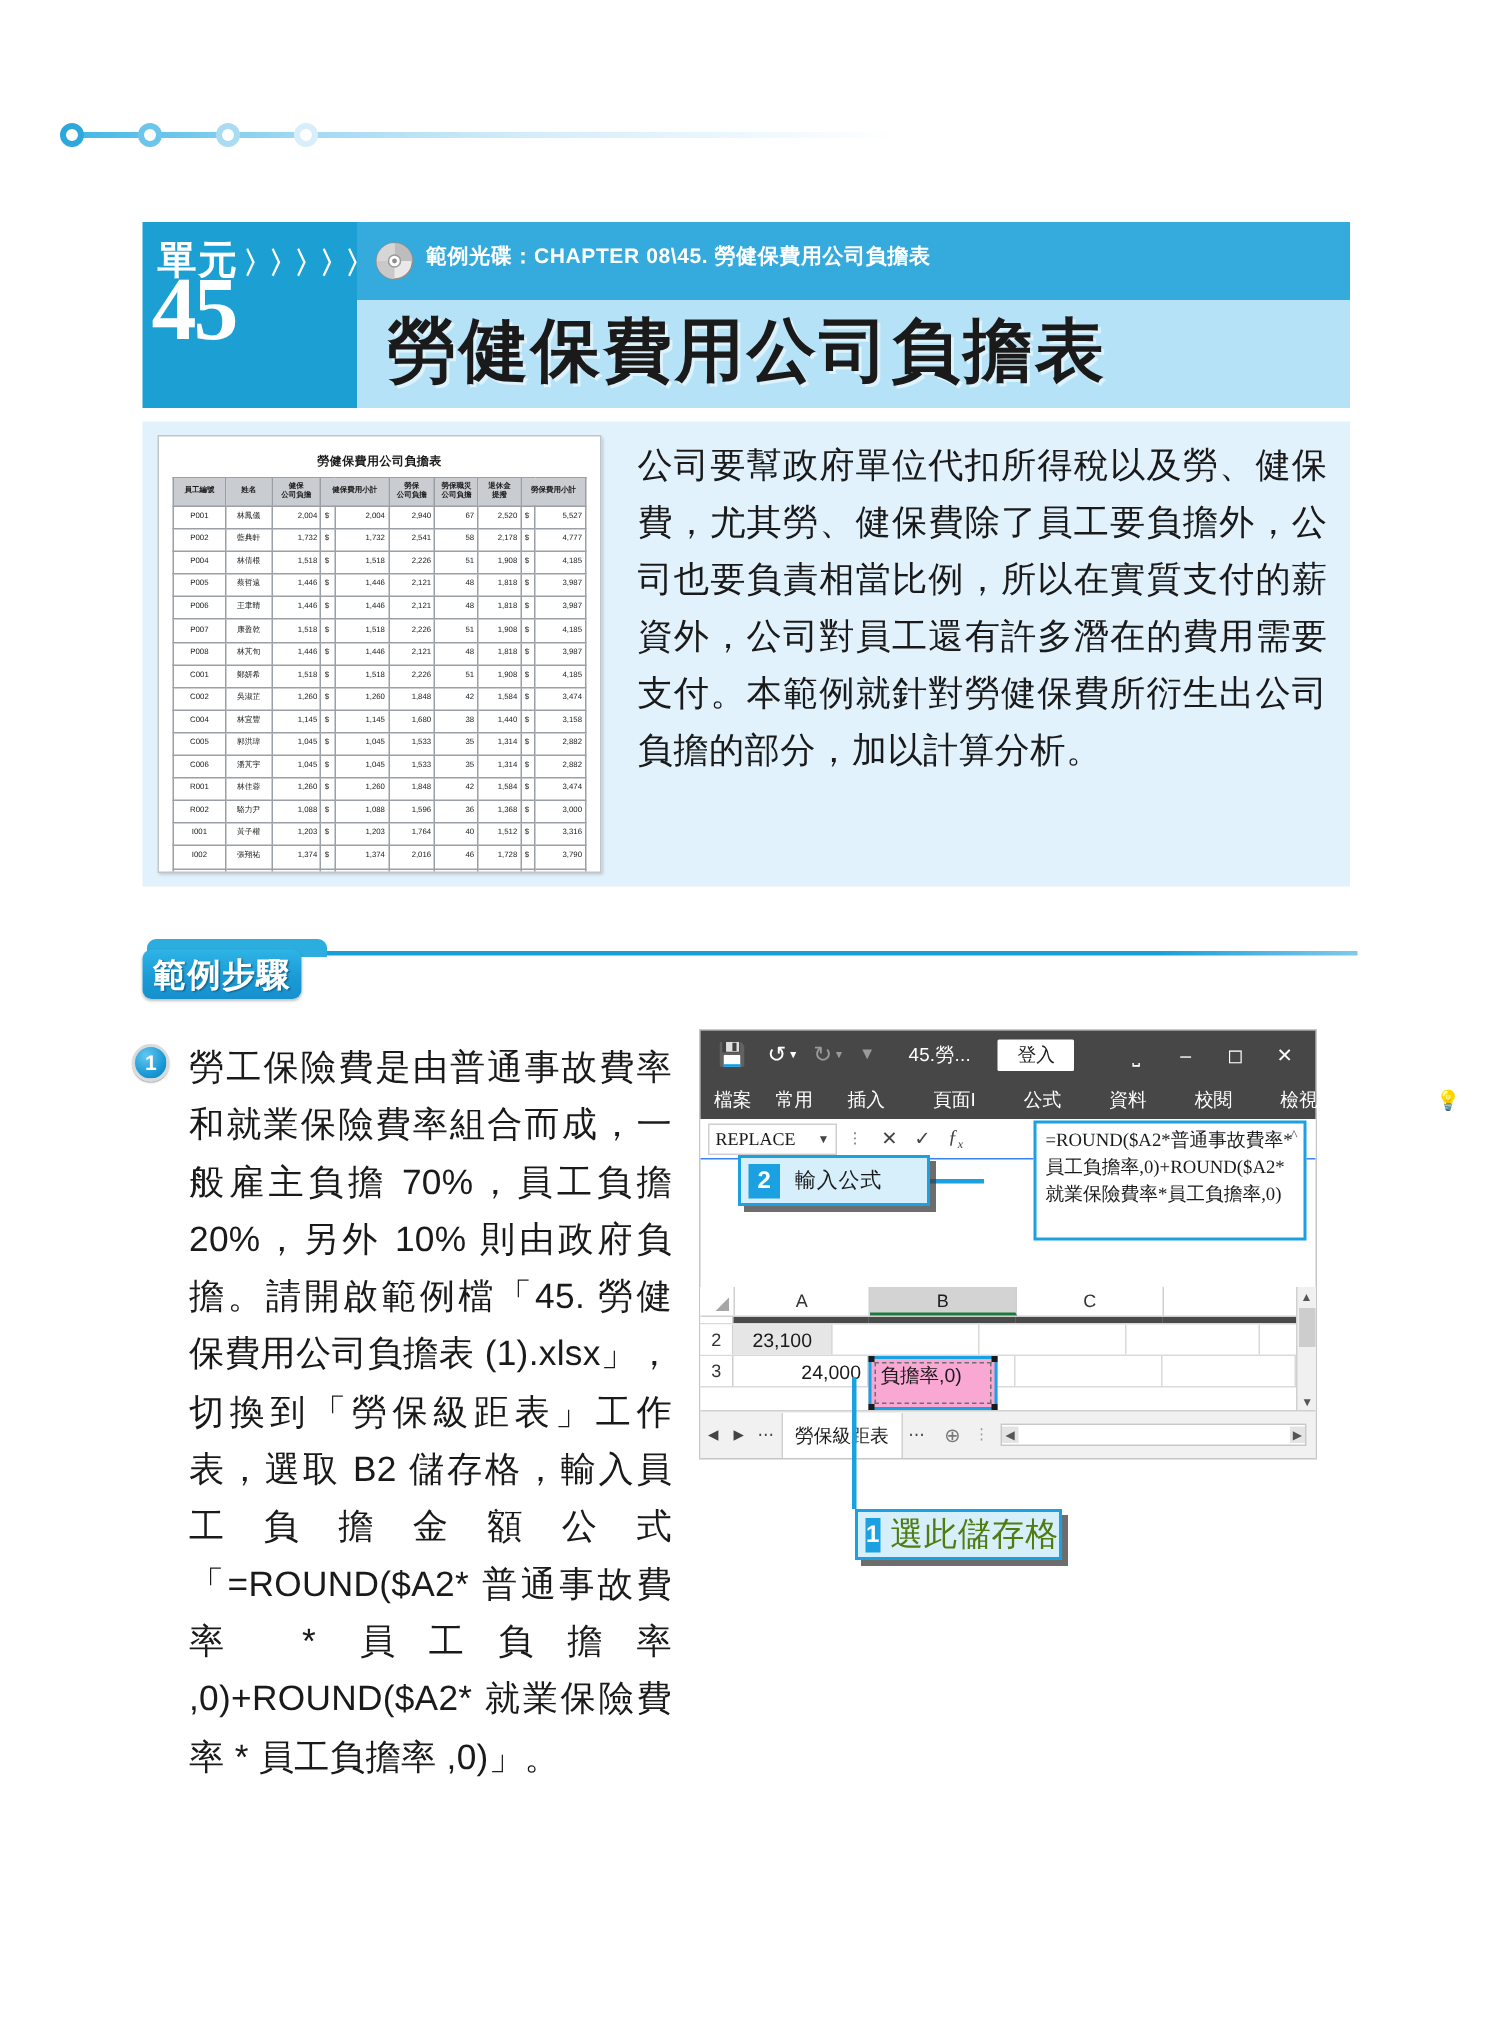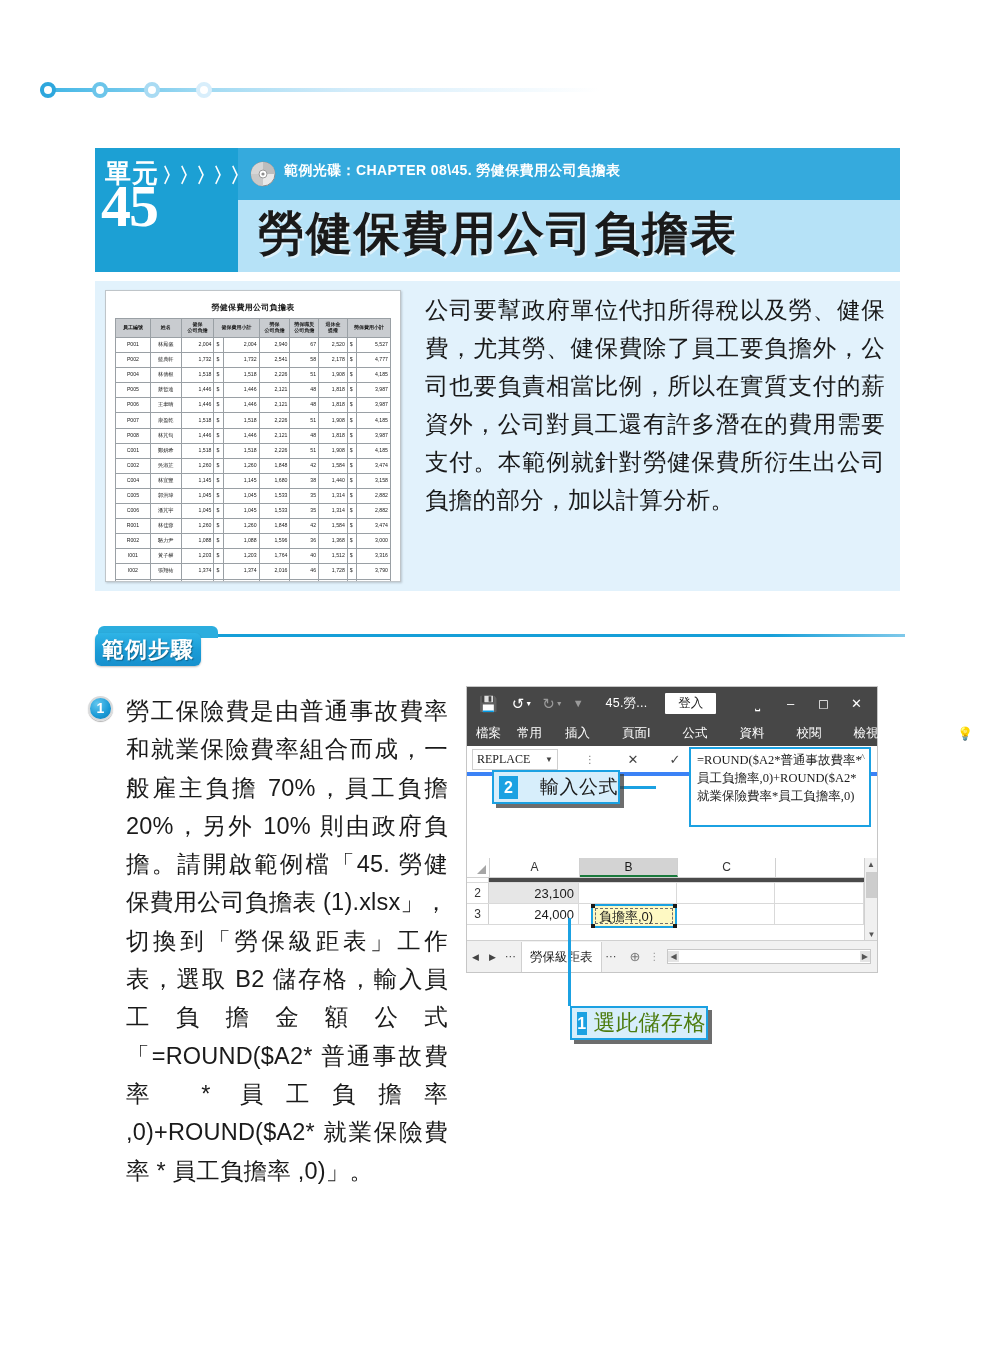--- a/index.html
+++ b/index.html
@@ -199,22 +199,22 @@
   }
   #xl-ribbon .tab{padding:0 16px;white-space:nowrap;}
   #xl-ribbon .sep{width:1px;height:14px;background:#7d7d7d;}
   #xl-ribbon .tab.first{padding-left:9px;padding-right:9px;}
   #xl-ribbon .tellme{margin-left:4px;white-space:nowrap;}
   #xl-ribbon .bulb{margin-left:6px;font-size:13px;}
   #xl-ribbon .more{margin-left:auto;padding-right:5px;font-size:10px;}
   
   #xl-fbar{
     position:absolute;left:0;top:59px;width:410px;height:26px;
-    background:#ffffff;border-bottom:4px solid #3b82f6;
-    display:flex;align-items:center;gap:20px;
+    background:#ffffff;border-bottom:1px solid #3b82f6;
+    display:flex;align-items:center;
   }
   #xl-namebox{
     width:86px;height:21px;margin-left:5px;border:1px solid #cfcfcf;
     display:flex;align-items:center;justify-content:space-between;
     box-sizing:border-box;padding:0 4px;background:#fff;
   }
   #xl-namebox .nm{font-size:12px;color:#1a1a1a;font-family:"Liberation Serif",serif;}
   #xl-namebox .cv{font-size:8px;color:#444;}
   #xl-fbar .grip{margin:0 7px;color:#777;font-size:10px;letter-spacing:0;}
   #xl-fbar .fbtn{width:22px;text-align:center;font-size:13px;color:#444;}
@@ -234,21 +234,21 @@
     position:absolute;left:492px;top:770px;width:128px;height:34px;
     background:#d7eefb;border:2px solid #1ba1e2;box-sizing:border-box;
     box-shadow:4px 4px 0 rgba(60,60,60,.75);
     display:flex;align-items:center;z-index:9;
   }
   #callout2 .num{
     background:#1ba1e2;color:#ffffff;font-size:16px;font-weight:700;
     width:21px;height:23px;line-height:23px;text-align:center;margin-left:5px;
   }
   #callout2 .txt{
-    margin-left:22px;font-size:19px;color:#1a1a1a;letter-spacing:.5px;
+    margin-left:10px;font-size:14px;color:#1a1a1a;letter-spacing:.5px;
     white-space:nowrap;
   }
   #callout2-line{
     position:absolute;left:620px;top:786px;width:36px;height:3px;
     background:#1ba1e2;z-index:8;
   }
   
   #xl-grid{
     position:absolute;left:0;top:171px;width:410px;height:83px;background:#ffffff;
   }
@@ -282,24 +282,23 @@
   }
   .xl-row.hdrrow{height:25px;}
   .xl-row.hdrrow .rh{line-height:25px;}
   .xl-row.hdrrow .cell{
     background:#4a4a4a;color:#ffffff;font-weight:700;line-height:25px;
     text-align:center;font-size:13px;border-right:1px solid #4a4a4a;
   }
   .xl-row .cell.num{text-align:right;}
   .xl-row .cell.a2{background:#e6e6e6;}
   #xl-b2box{
-    position:absolute;left:112px;top:46px;width:86px;height:24px;
-    border:2px solid #1ba1e2;box-sizing:border-box;background:#fef9c3;
+    position:absolute;left:112px;top:46px;width:86px;height:36px;
+    border:2px solid #1ba1e2;box-sizing:border-box;background:#f9a8d4;
     z-index:5;
-    margin-left:12px;
   }
   #xl-b2box .inner{
     position:absolute;left:2px;top:2px;right:2px;bottom:2px;
     border:1px dashed #6e6e6e;box-sizing:border-box;
     font-size:13px;line-height:16px;padding-left:3px;color:#1a1a1a;
   }
   .hnd{position:absolute;width:4px;height:4px;background:#1a1a1a;}
   #xl-vscroll{
     position:absolute;right:0;top:171px;width:13px;height:83px;
     background:#f0f0f0;border-left:1px solid #d0d0d0;box-sizing:border-box;
@@ -706,21 +705,21 @@
     <div class="xl-row hdrrow">
       <div class="rh">1</div>
       <div class="cell" style="width:90px;">勞保費級距</div>
       <div class="cell" style="width:98px;">員工負擔金額</div>
       <div class="cell" style="width:98px;">雇主負擔金額</div>
       <div class="cell" style="width:89px;">雇主瞔</div>
     </div>
 
     <div class="xl-row">
       <div class="rh">2</div>
-      <div class="cell num a2" style="width:90px;">23,100</div>
+      <div class="cell num a2" style="width:66px;text-align:center;">23,100</div>
       <div class="cell" style="width:98px;"></div>
       <div class="cell" style="width:98px;"></div>
       <div class="cell" style="width:89px;"></div>
     </div>
 
     <div class="xl-row">
       <div class="rh">3</div>
       <div class="cell num" style="width:90px;">24,000</div>
       <div class="cell" style="width:98px;"></div>
       <div class="cell" style="width:98px;"></div>

